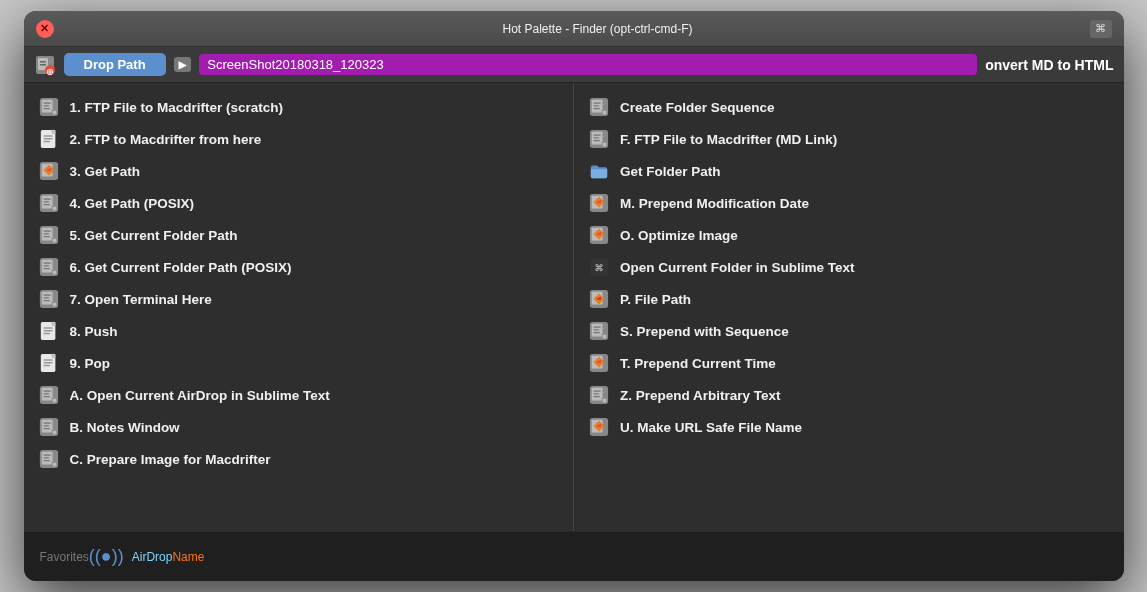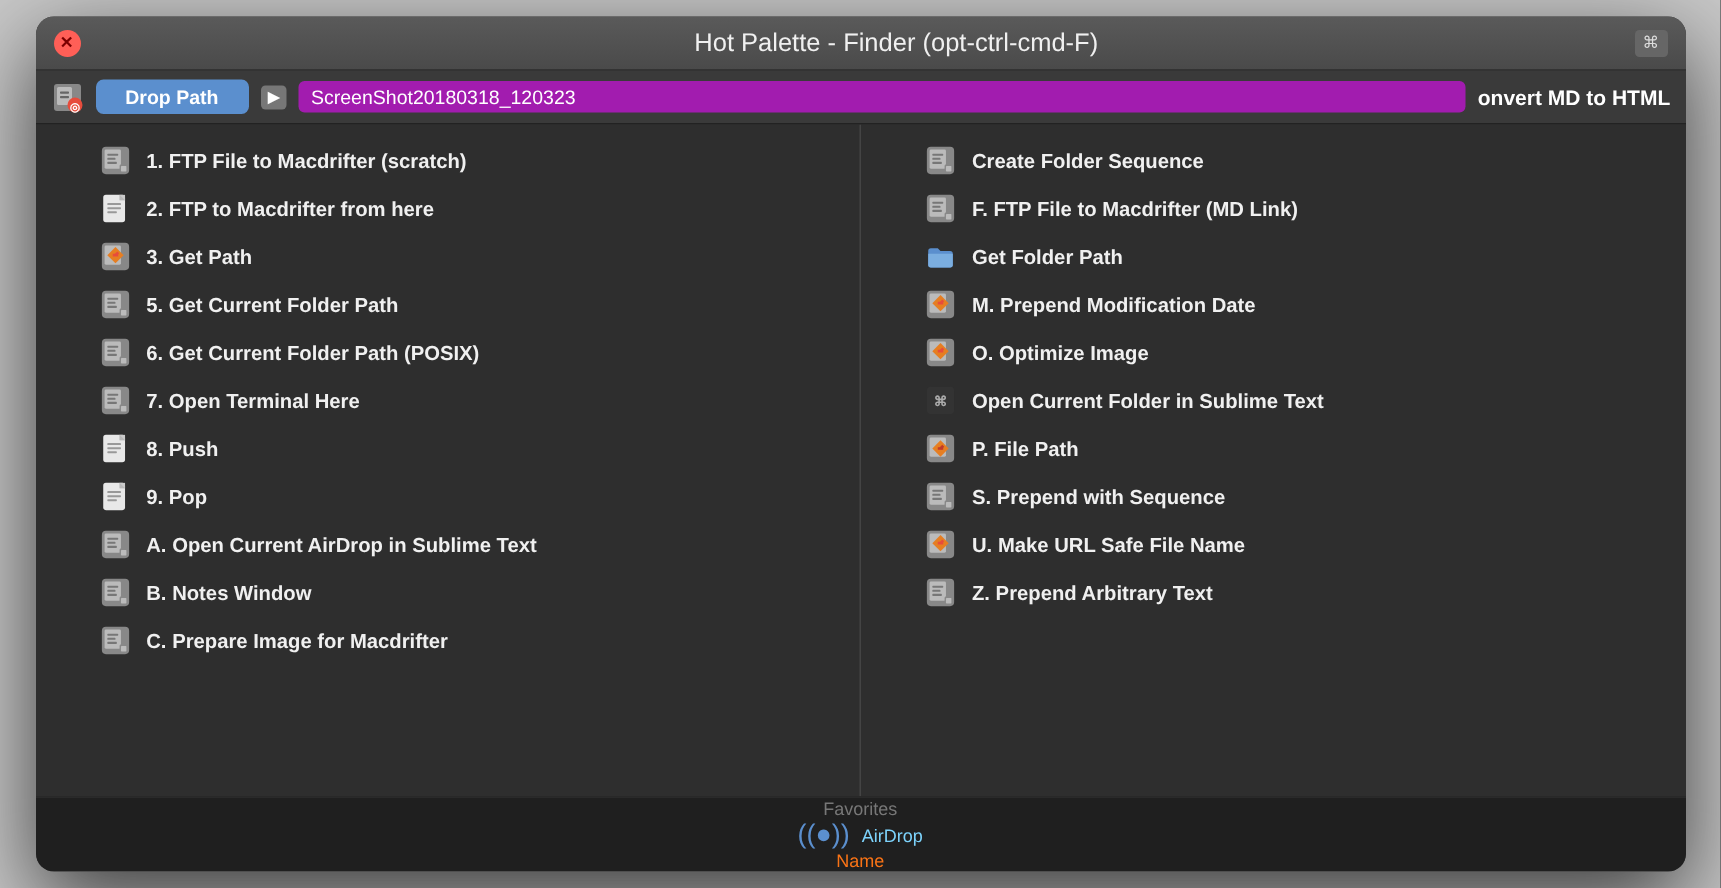--- a/index.html
+++ b/index.html
@@ -31,21 +31,21 @@
       display: flex;
       align-items: center;
       justify-content: center;
       position: relative;
       border-bottom: 1px solid #333;
       flex-shrink: 0;
     }
 
     .titlebar-title {
       color: #f0f0f0;
-      font-size: 17px;
+      font-size: 12px;
       font-weight: 500;
       margin-left: 48px;
     }
 
     .close-btn {
       position: absolute;
       left: 12px;
       width: 18px;
       height: 18px;
       background: #ff5f57;
@@ -133,44 +133,41 @@
     .menu-item {
       display: flex;
       align-items: center;
       padding: 5px 14px;
       gap: 10px;
       cursor: pointer;
       color: #f0f0f0;
       font-size: 13.5px;
       font-weight: 600;
       white-space: nowrap;
-      margin-left: 28px;
     }
 
     .item-icon {
       width: 22px;
       height: 22px;
       flex-shrink: 0;
       display: flex;
       align-items: center;
       justify-content: center;
       font-size: 16px;
     }
 
     .bottom-section {
       height: 50px;
       background: rgba(30,30,30,0.9);
       display: flex;
       align-items: center;
-      justify-content: space-between;
       padding: 0 16px;
       border-top: 1px solid #2a2a2a;
       flex-shrink: 0;
       position: relative;
-      flex-direction: column;
     }
 
     .favorites-text {
       color: #777;
       font-size: 12px;
     }
 
     .name-text {
       color: #f97316;
       font-size: 12px;
@@ -258,20 +255,34 @@
             <svg viewBox="0 0 22 22" width="20" height="20">
         <rect x="1" y="1" width="20" height="20" rx="3" fill="#888"></rect>
         <rect x="3" y="3" width="12" height="14" rx="1" fill="#bbb"></rect>
         <rect x="5" y="6" width="8" height="1.5" rx="0.5" fill="#777"></rect>
         <rect x="5" y="9" width="6" height="1.5" rx="0.5" fill="#777"></rect>
         <rect x="5" y="12" width="7" height="1.5" rx="0.5" fill="#777"></rect>
         <rect x="14" y="14" width="6" height="6" rx="1" fill="#888"></rect>
         <rect x="15" y="15" width="4" height="4" rx="0.5" fill="#bbb"></rect>
       </svg>
           </span>
+      <span>4. Get Path (POSIX)</span>
+    </div>
+        <div class="menu-item">
+      <span class="item-icon">
+            <svg viewBox="0 0 22 22" width="20" height="20">
+        <rect x="1" y="1" width="20" height="20" rx="3" fill="#888"></rect>
+        <rect x="3" y="3" width="12" height="14" rx="1" fill="#bbb"></rect>
+        <rect x="5" y="6" width="8" height="1.5" rx="0.5" fill="#777"></rect>
+        <rect x="5" y="9" width="6" height="1.5" rx="0.5" fill="#777"></rect>
+        <rect x="5" y="12" width="7" height="1.5" rx="0.5" fill="#777"></rect>
+        <rect x="14" y="14" width="6" height="6" rx="1" fill="#888"></rect>
+        <rect x="15" y="15" width="4" height="4" rx="0.5" fill="#bbb"></rect>
+      </svg>
+          </span>
       <span>5. Get Current Folder Path</span>
     </div>
         <div class="menu-item">
       <span class="item-icon">
             <svg viewBox="0 0 22 22" width="20" height="20">
         <rect x="1" y="1" width="20" height="20" rx="3" fill="#888"></rect>
         <rect x="3" y="3" width="12" height="14" rx="1" fill="#bbb"></rect>
         <rect x="5" y="6" width="8" height="1.5" rx="0.5" fill="#777"></rect>
         <rect x="5" y="9" width="6" height="1.5" rx="0.5" fill="#777"></rect>
         <rect x="5" y="12" width="7" height="1.5" rx="0.5" fill="#777"></rect>
@@ -467,35 +478,47 @@
         <div class="menu-item">
       <span class="item-icon">
             <svg viewBox="0 0 22 22" width="20" height="20">
         <rect x="1" y="1" width="20" height="20" rx="3" fill="#888"></rect>
         <rect x="3" y="3" width="12" height="14" rx="1" fill="#bbb"></rect>
         <polygon points="11,4 17,10 11,16 5,10" fill="#e67e22"></polygon>
         <line x1="9" y1="10" x2="13" y2="10" stroke="#e74c3c" stroke-width="2"></line>
         <line x1="11" y1="10" x2="13" y2="8" stroke="#e74c3c" stroke-width="2"></line>
       </svg>
           </span>
+      <span>T. Prepend Current Time</span>
+    </div>
+        <div class="menu-item">
+      <span class="item-icon">
+            <svg viewBox="0 0 22 22" width="20" height="20">
+        <rect x="1" y="1" width="20" height="20" rx="3" fill="#888"></rect>
+        <rect x="3" y="3" width="12" height="14" rx="1" fill="#bbb"></rect>
+        <rect x="5" y="6" width="8" height="1.5" rx="0.5" fill="#777"></rect>
+        <rect x="5" y="9" width="6" height="1.5" rx="0.5" fill="#777"></rect>
+        <rect x="5" y="12" width="7" height="1.5" rx="0.5" fill="#777"></rect>
+        <rect x="14" y="14" width="6" height="6" rx="1" fill="#888"></rect>
+        <rect x="15" y="15" width="4" height="4" rx="0.5" fill="#bbb"></rect>
+      </svg>
+          </span>
+      <span>Z. Prepend Arbitrary Text</span>
+    </div>
+        <div class="menu-item">
+      <span class="item-icon">
+            <svg viewBox="0 0 22 22" width="20" height="20">
+        <rect x="1" y="1" width="20" height="20" rx="3" fill="#888"></rect>
+        <rect x="3" y="3" width="12" height="14" rx="1" fill="#bbb"></rect>
+        <polygon points="11,4 17,10 11,16 5,10" fill="#e67e22"></polygon>
+        <line x1="9" y1="10" x2="13" y2="10" stroke="#e74c3c" stroke-width="2"></line>
+        <line x1="11" y1="10" x2="13" y2="8" stroke="#e74c3c" stroke-width="2"></line>
+      </svg>
+          </span>
       <span>U. Make URL Safe File Name</span>
-    </div>
-        <div class="menu-item">
-      <span class="item-icon">
-            <svg viewBox="0 0 22 22" width="20" height="20">
-        <rect x="1" y="1" width="20" height="20" rx="3" fill="#888"></rect>
-        <rect x="3" y="3" width="12" height="14" rx="1" fill="#bbb"></rect>
-        <rect x="5" y="6" width="8" height="1.5" rx="0.5" fill="#777"></rect>
-        <rect x="5" y="9" width="6" height="1.5" rx="0.5" fill="#777"></rect>
-        <rect x="5" y="12" width="7" height="1.5" rx="0.5" fill="#777"></rect>
-        <rect x="14" y="14" width="6" height="6" rx="1" fill="#888"></rect>
-        <rect x="15" y="15" width="4" height="4" rx="0.5" fill="#bbb"></rect>
-      </svg>
-          </span>
-      <span>Z. Prepend Arbitrary Text</span>
     </div>
       </div>
 
   </div>
 
   <div class="bottom-section">
     <span class="favorites-text">Favorites</span>
     <div style="display:flex;align-items:center;gap:8px;">
       <span style="color:#5b8fce;font-size:18px;">((●))</span>
       <span style="color:#7dd3fc;font-size:12px;">AirDrop</span>

